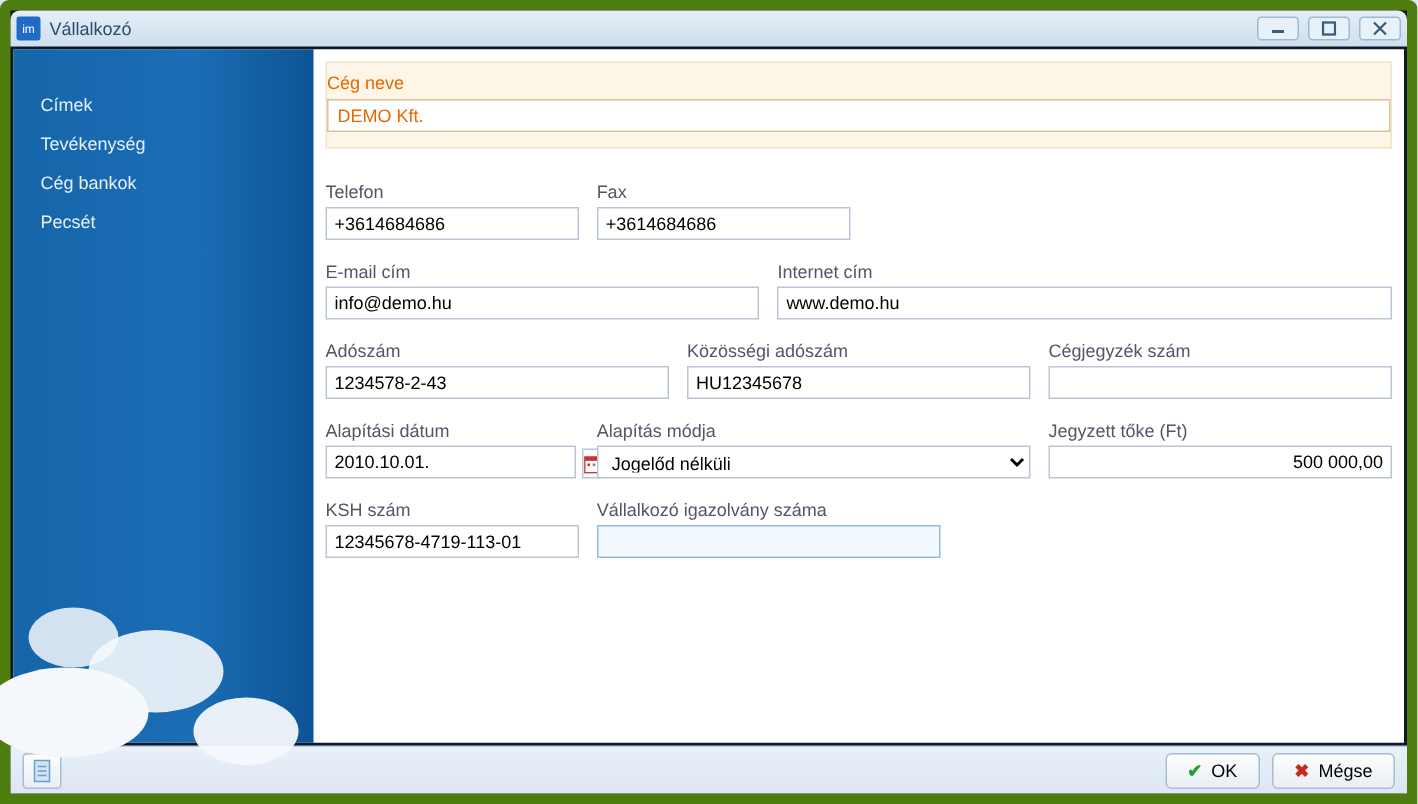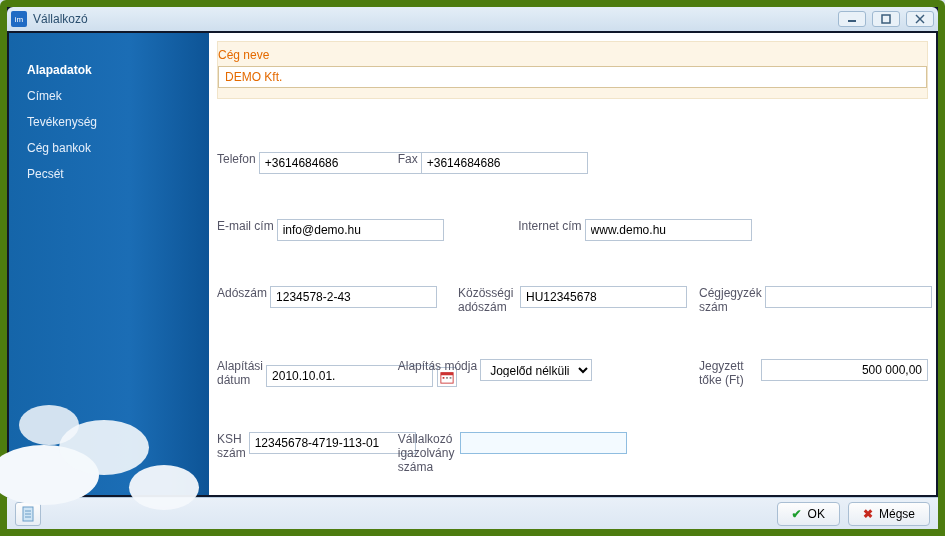--- a/index.html
+++ b/index.html
@@ -21,21 +21,21 @@
 .clouds { position: absolute; bottom: 0; left: 0; width: 200px; height: 120px; }
 .cloud { position: absolute; background: #f4f8fc; border-radius: 50%; }
 
 .main { flex: 1; padding: 8px; background: #fff; overflow: auto; }
 
 .name-block { background: #fdf5e6; border: 1px solid #f1e4c9; padding: 6px 0 10px; margin-bottom: 12px; }
 .name-label { color: #e46a00; margin-bottom: 4px; }
 .name-input { width: 100%; border: 1px solid #d8c49a; padding: 3px 6px; color: #e46a00; background: #fff; }
 
 .form-grid { display: grid; grid-template-columns: repeat(12, 1fr); column-gap: 12px; row-gap: 14px; padding: 10px 0 0; }
-.field { display: flex; flex-direction: row; gap: 3px; margin-top: 31px; }
+.field { display: flex; flex-direction: column; gap: 3px; }
 .field label { color: #556; }
 .field input, .field select { border: 1px solid #b8c6d6; padding: 3px 5px; height: 22px; background: #fff; }
 .field input.right { text-align: right; }
 .field.bluefield input { border: 1px solid #8fbde0; background: #f3faff; }
 
 .date-wrap { display: flex; align-items: flex-end; gap: 4px; }
 .date-wrap input { flex: 1; }
 .cal-btn { width: 20px; height: 20px; border: 1px solid #b8c6d6; background: #fff; display: flex; align-items: center; justify-content: center; cursor: pointer; }
 .cal-btn svg { width: 14px; height: 14px; }
 
@@ -71,21 +71,20 @@
             <line x1="1" y1="1" x2="9" y2="9" stroke="#3a5c7b" stroke-width="1.5"></line>
             <line x1="9" y1="1" x2="1" y2="9" stroke="#3a5c7b" stroke-width="1.5"></line>
           </svg>
       </div>
     </div>
   </div>
 
   <div class="body-row">
 
     <div class="sidebar">
-      <div class="sidebar-item selected">Alapadatok</div>
       <div class="sidebar-item">Címek</div>
       <div class="sidebar-item">Tevékenység</div>
       <div class="sidebar-item">Cég bankok</div>
       <div class="sidebar-item">Pecsét</div>
       <div class="clouds">
         <div class="cloud" style="width:110px;height:60px;left:-20px;bottom:-10px;"></div>
         <div class="cloud" style="width:90px;height:55px;left:50px;bottom:20px;opacity:.9"></div>
         <div class="cloud" style="width:70px;height:45px;left:120px;bottom:-15px;opacity:.95"></div>
         <div class="cloud" style="width:60px;height:40px;left:10px;bottom:50px;opacity:.85"></div>
       </div>

